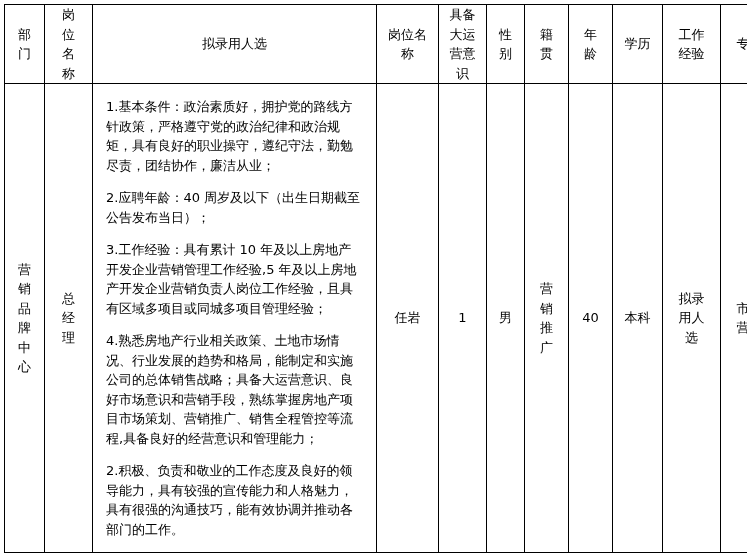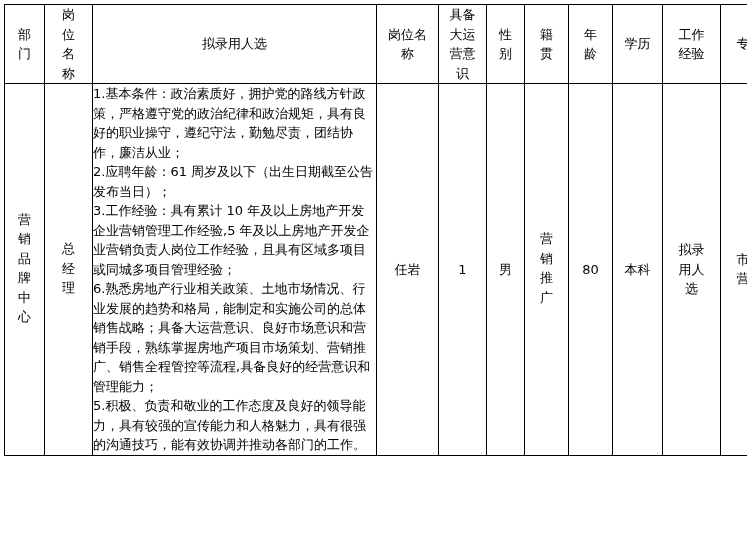--- a/index.html
+++ b/index.html
@@ -58,31 +58,30 @@
 
   
   .cell-center {
     text-align: center;
     font-size: 13.5px;
     padding: 2px 1px;
   }
   .cell-vertnarrow {
     text-align: center;
     font-size: 13.5px;
-    font-family: Liberation Mono, monospace;
   }
   .req-cell {
     text-align: left;
     padding: 6px 5px 6px 6px;
     font-size: 13.5px;
     line-height: 1.62;
     vertical-align: top;
   }
   .req-cell p {
-    margin: 0;
+    margin: 13px;
     text-indent: 0;
   }
   .vblock {
     display: inline-block;
     text-align: center;
     line-height: 1.5;
   }
 </style>
 </head>
 <body>
@@ -142,39 +141,39 @@
     <tbody>
       <tr>
         <td class="cell-vertnarrow">
           <span class="vblock w1ch">营销品牌中心</span>
         </td>
         <td class="cell-vertnarrow">
           <span class="vblock w1ch">总经理</span>
         </td>
         <td class="req-cell">
           <p>1.基本条件：政治素质好，拥护党的路线方针政策，严格遵守党的政治纪律和政治规矩，具有良好的职业操守，遵纪守法，勤勉尽责，团结协作，廉洁从业；</p>
-          <p>2.应聘年龄：61 周岁及以下（出生日期截至公告发布当日）；</p>
+          <p>2.应聘年龄：40 周岁及以下（出生日期截至公告发布当日）；</p>
           <p>3.工作经验：具有累计 10 年及以上房地产开发企业营销管理工作经验,5 年及以上房地产开发企业营销负责人岗位工作经验，且具有区域多项目或同城多项目管理经验；</p>
-          <p>6.熟悉房地产行业相关政策、土地市场情况、行业发展的趋势和格局，能制定和实施公司的总体销售战略；具备大运营意识、良好市场意识和营销手段，熟练掌握房地产项目市场策划、营销推广、销售全程管控等流程,具备良好的经营意识和管理能力；</p>
-          <p>5.积极、负责和敬业的工作态度及良好的领导能力，具有较强的宣传能力和人格魅力，具有很强的沟通技巧，能有效协调并推动各部门的工作。</p>
+          <p>4.熟悉房地产行业相关政策、土地市场情况、行业发展的趋势和格局，能制定和实施公司的总体销售战略；具备大运营意识、良好市场意识和营销手段，熟练掌握房地产项目市场策划、营销推广、销售全程管控等流程,具备良好的经营意识和管理能力；</p>
+          <p>2.积极、负责和敬业的工作态度及良好的领导能力，具有较强的宣传能力和人格魅力，具有很强的沟通技巧，能有效协调并推动各部门的工作。</p>
         </td>
         <td class="cell-center">
           <span>任岩</span>
         </td>
         <td class="cell-center">
           <span>1</span>
         </td>
         <td class="cell-center">
           <span>男</span>
         </td>
         <td class="cell-vertnarrow">
           <span class="vblock w1ch">营销推广</span>
         </td>
         <td class="cell-center">
-          <span>80</span>
+          <span>40</span>
         </td>
         <td class="cell-center">
           <span>本科</span>
         </td>
         <td class="cell-center">
           <span class="vblock w2ch">拟录用人选</span>
         </td>
         <td class="cell-center">
           <span class="vblock w2ch">市场营销</span>
         </td>

